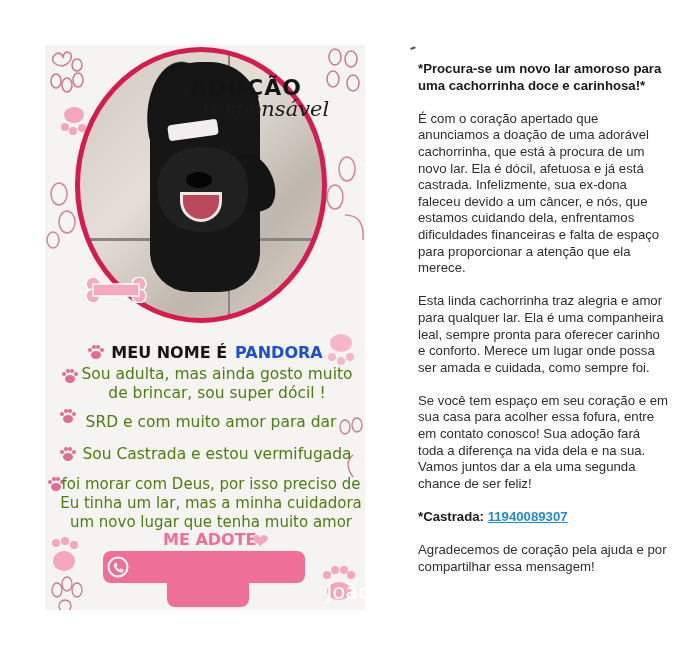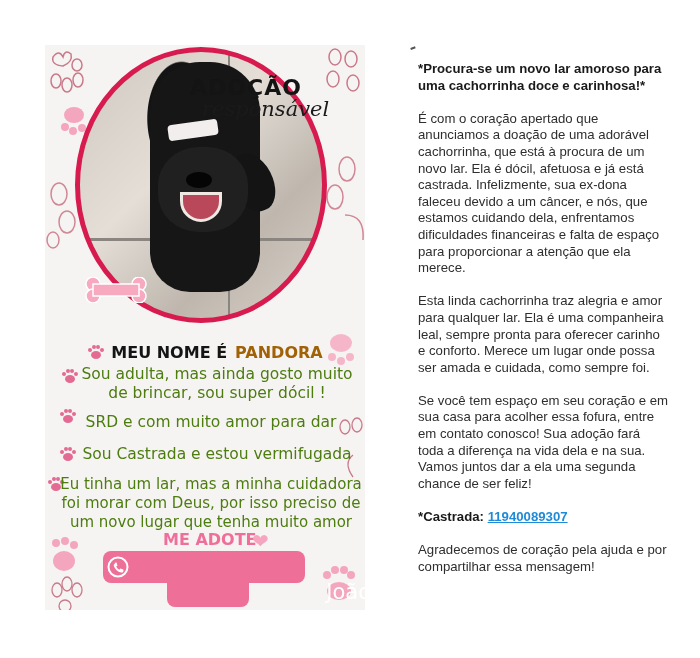--- a/index.html
+++ b/index.html
@@ -17,21 +17,21 @@
   .dog-body{position:absolute;left:70px;top:10px;width:110px;height:230px;background:#161616;border-radius:50px 50px 40px 40px;}
   .dog-face{position:absolute;left:78px;top:95px;width:90px;height:85px;background:#202020;border-radius:45%;}
   .dog-mouth{position:absolute;left:100px;top:140px;width:42px;height:30px;background:#b9485a;border-radius:0 0 22px 22px;border:3px solid #f0e8e3;box-sizing:border-box;}
   .dog-nose{position:absolute;left:106px;top:120px;width:26px;height:16px;background:#050505;border-radius:50%;}
   .bandana{position:absolute;left:88px;top:70px;width:50px;height:16px;background:#f3eeee;transform:rotate(-8deg);border-radius:4px;}
   .ear-r{position:absolute;left:155px;top:100px;width:38px;height:60px;background:#141414;border-radius:40% 60% 50% 50%;transform:rotate(-20deg);}
   .bone{position:absolute;left:40px;top:232px;width:62px;height:26px;}
   .title-adocao{position:absolute;left:145px;top:30px;font-family:"DejaVu Sans",sans-serif;font-weight:bold;font-size:22px;color:#141414;letter-spacing:1px;}
   .title-resp{position:absolute;left:157px;top:52px;font-family:"DejaVu Serif",serif;font-style:italic;font-size:21px;color:#1a1a1a;text-align:center;}
   .name-line{position:absolute;left:0;width:320px;top:295px;text-align:center;font-family:"DejaVu Sans",sans-serif;font-weight:bold;font-size:16px;color:#141414;}
-  .name-line .pink{color:#a16207;margin-left:8px;text-align:center;}
+  .name-line .pink{color:#1d4ed8;margin-left:8px;text-align:center;}
   .bullet{position:absolute;left:0;width:320px;text-align:center;font-family:"DejaVu Sans",sans-serif;font-size:15.5px;color:#4d7c0f;line-height:19px;}
   .pawb{position:absolute;width:18px;height:18px;}
   .me-adote{position:absolute;left:118px;top:485px;font-family:"DejaVu Sans",sans-serif;font-weight:bold;font-size:16px;color:#ef6f9a;text-align:right;}
   .heart{position:absolute;left:207px;top:484px;color:#f6a4bf;font-size:20px;}
   .phone-pill{position:absolute;left:58px;top:506px;width:202px;height:32px;background:#ee6f98;border-radius:8px;}
   .name-pill{position:absolute;left:122px;top:532px;width:82px;height:30px;background:#ee6f98;border-radius:0 0 8px 8px;}
   .phone-text{position:absolute;left:84px;top:509px;font-family:"DejaVu Sans",sans-serif;font-size:21px;color:#ffffff;}
   .phone-icon{position:absolute;left:62px;top:511px;width:22px;height:22px;}
   .joao{position:absolute;left:0;width:326px;text-align:right;top:535px;font-family:"DejaVu Sans",sans-serif;font-size:21px;color:#ffffff;}
   .text-col{position:absolute;left:418px;top:51px;width:250px;font-family:Liberation Sans, sans-serif;font-size:13.2px;line-height:16.6px;color:#2e2e2e;margin-top:10px;}
@@ -202,22 +202,22 @@
   <svg class="pawb" style="left:2px;top:430px" viewBox="0 0 18 18">
       <g fill="#e36b93">
         <ellipse cx="9" cy="12" rx="5" ry="4"></ellipse>
         <circle cx="3" cy="7" r="2"></circle>
         <circle cx="7" cy="4" r="2"></circle>
         <circle cx="11" cy="4" r="2"></circle>
         <circle cx="15" cy="7" r="2"></circle>
       </g>
     </svg>
   <div class="bullet" style="top:430px;left:6px;font-size:15px;">
+    <div>foi morar com Deus, por isso preciso de</div>
     <div>Eu tinha um lar, mas a minha cuidadora</div>
-    <div>foi morar com Deus, por isso preciso de</div>
     <div>um novo lugar que tenha muito amor</div>
   </div>
 
   <div class="me-adote">ME ADOTE</div>
   <div class="heart">❤</div>
 
   <div class="phone-pill"></div>
   <div class="name-pill"></div>
   <svg class="phone-icon" viewBox="0 0 22 22">
     <circle cx="11" cy="11" r="9.5" fill="none" stroke="#ffffff" stroke-width="2"></circle>

